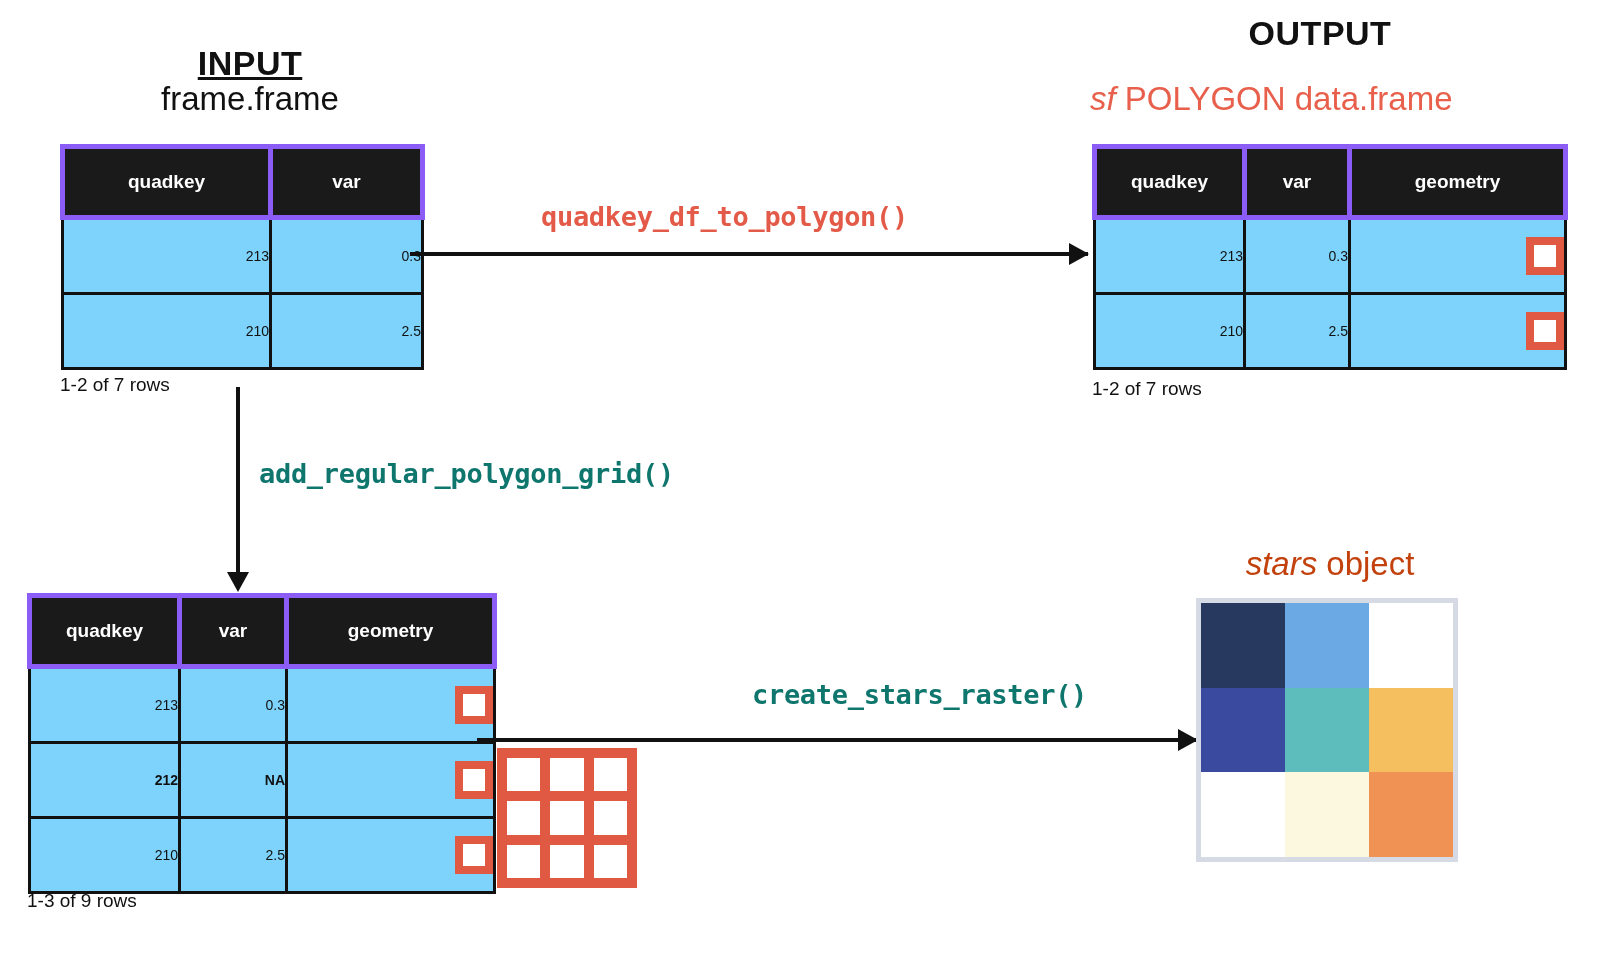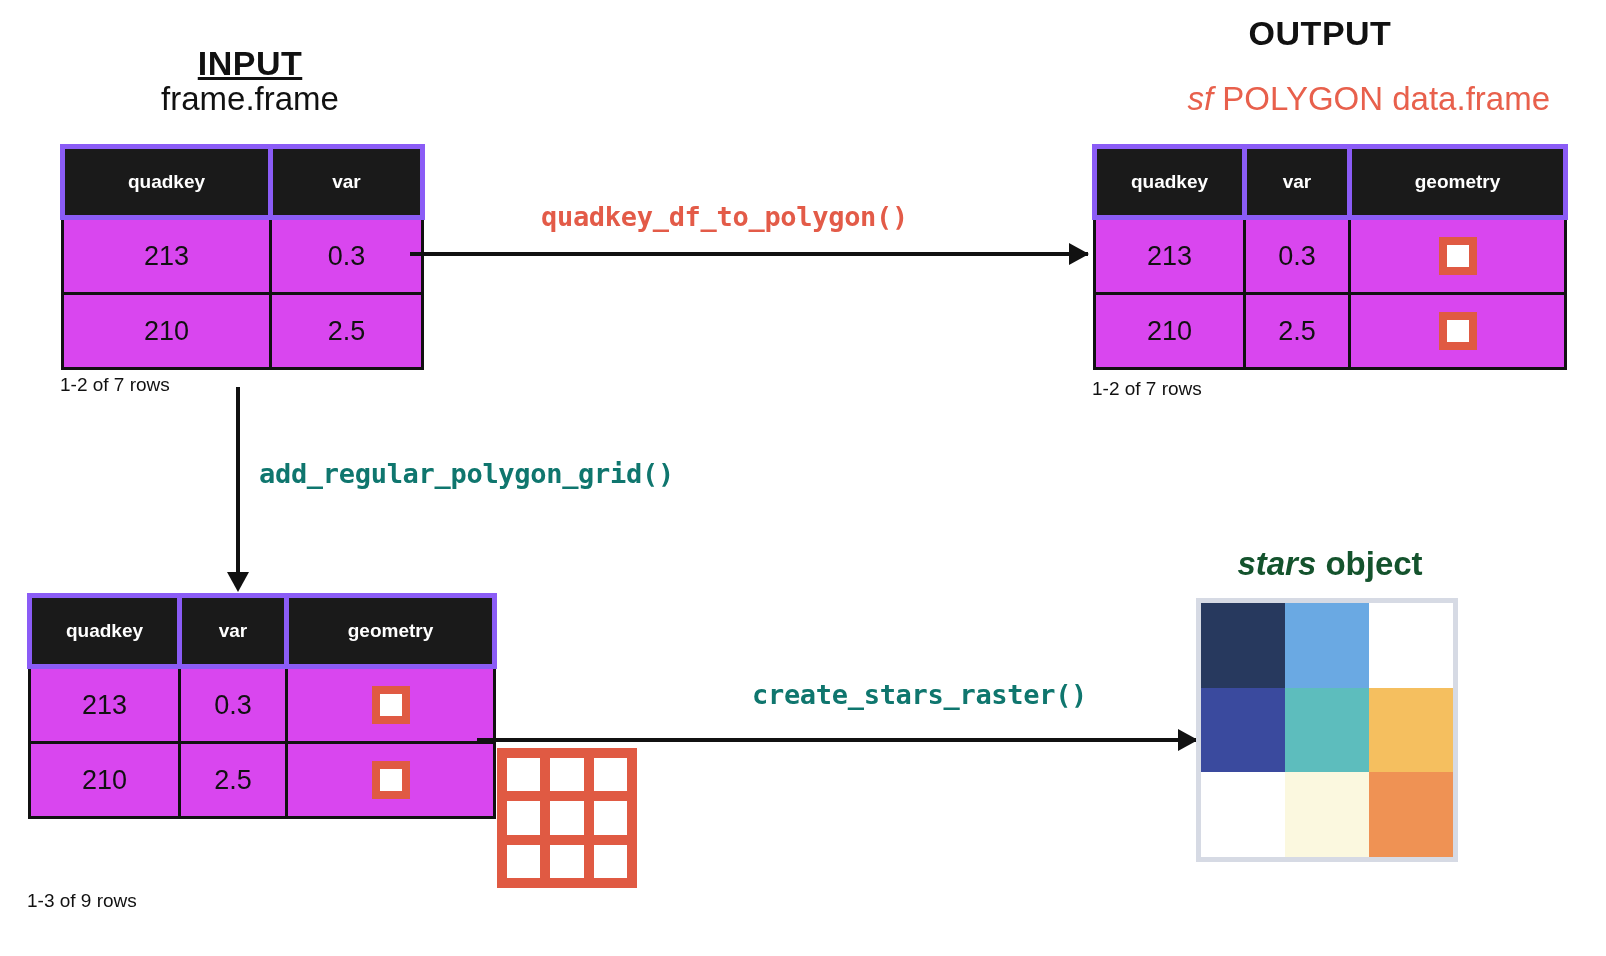--- a/index.html
+++ b/index.html
@@ -3,30 +3,30 @@
 <meta charset="utf-8">
 <style>
   html,body{margin:0;padding:0;background:#ffffff;}
   body{width:1606px;height:956px;position:relative;overflow:hidden;
        font-family:"Liberation Sans","DejaVu Sans",sans-serif;color:#111;}
   .abs{position:absolute;}
 
   
   .hdr-bold{font-weight:bold;font-size:34px;letter-spacing:.5px;text-align:center;color:#111;}
   .sub{font-size:33px;text-align:center;color:#111;font-weight:400;}
-  .sub-red{font-size:33px;text-align:right;color:#e8604c;font-weight:400;}
-  .sub-blue{font-size:33px;text-align:center;color:#14532d;font-weight:700;}
+  .sub-red{font-size:33px;text-align:left;color:#e8604c;font-weight:400;}
+  .sub-blue{font-size:33px;text-align:center;color:#c2410c;font-weight:400;}
   .ital{font-style:italic;}
 
   
   table.df{border-collapse:collapse;background:#fff;table-layout:fixed;}
   table.df th{background:#1a1a1a;color:#fff;font-weight:bold;font-size:19px;
       border:5px solid #8b5cf6;padding:0;height:66px;text-align:center;vertical-align:middle;}
-  table.df td{border:3px solid #111;padding:0;height:72px;font-size:27px;
-      text-align:center;vertical-align:middle;color:#111;background:#d946ef;}
+  table.df td{border:3px solid #111;padding:0;height:72px;font-size:14px;
+      text-align:right;vertical-align:middle;color:#111;background:#7dd3fc;}
   table.df td.bold{font-weight:bold;}
 
   
   .poly{width:38px;height:38px;border:8px solid #e05a43;box-sizing:border-box;
         display:inline-block;vertical-align:middle;background:#fff;}
 
   .rowcount{font-size:19px;color:#111;}
 
   
   .code{font-family:"DejaVu Sans Mono","Liberation Mono",monospace;
@@ -123,20 +123,25 @@
       <th style="width:203px;">geometry</th>
     </tr>
   </thead>
   <tbody>
     <tr>
       <td>213</td>
       <td>0.3</td>
       <td><span class="poly" style="border-color: rgb(224, 90, 67);"></span></td>
     </tr>
     <tr>
+      <td class="bold">212</td>
+      <td class="bold">NA</td>
+      <td><span class="poly" style="border-color: rgb(224, 90, 67);"></span></td>
+    </tr>
+    <tr>
       <td>210</td>
       <td>2.5</td>
       <td><span class="poly" style="border-color: rgb(224, 90, 67);"></span></td>
     </tr>
   </tbody>
 </table>
 <div class="abs rowcount" style="left:27px;top:890px;">1-3 of 9 rows</div>
 
 <div class="abs grid3" style="left: 497px; top: 748px; width: 140px; height: 140px; background: rgb(224, 90, 67); border-color: rgb(224, 90, 67);">
   <i style="border-color: rgb(224, 90, 67);"></i>

